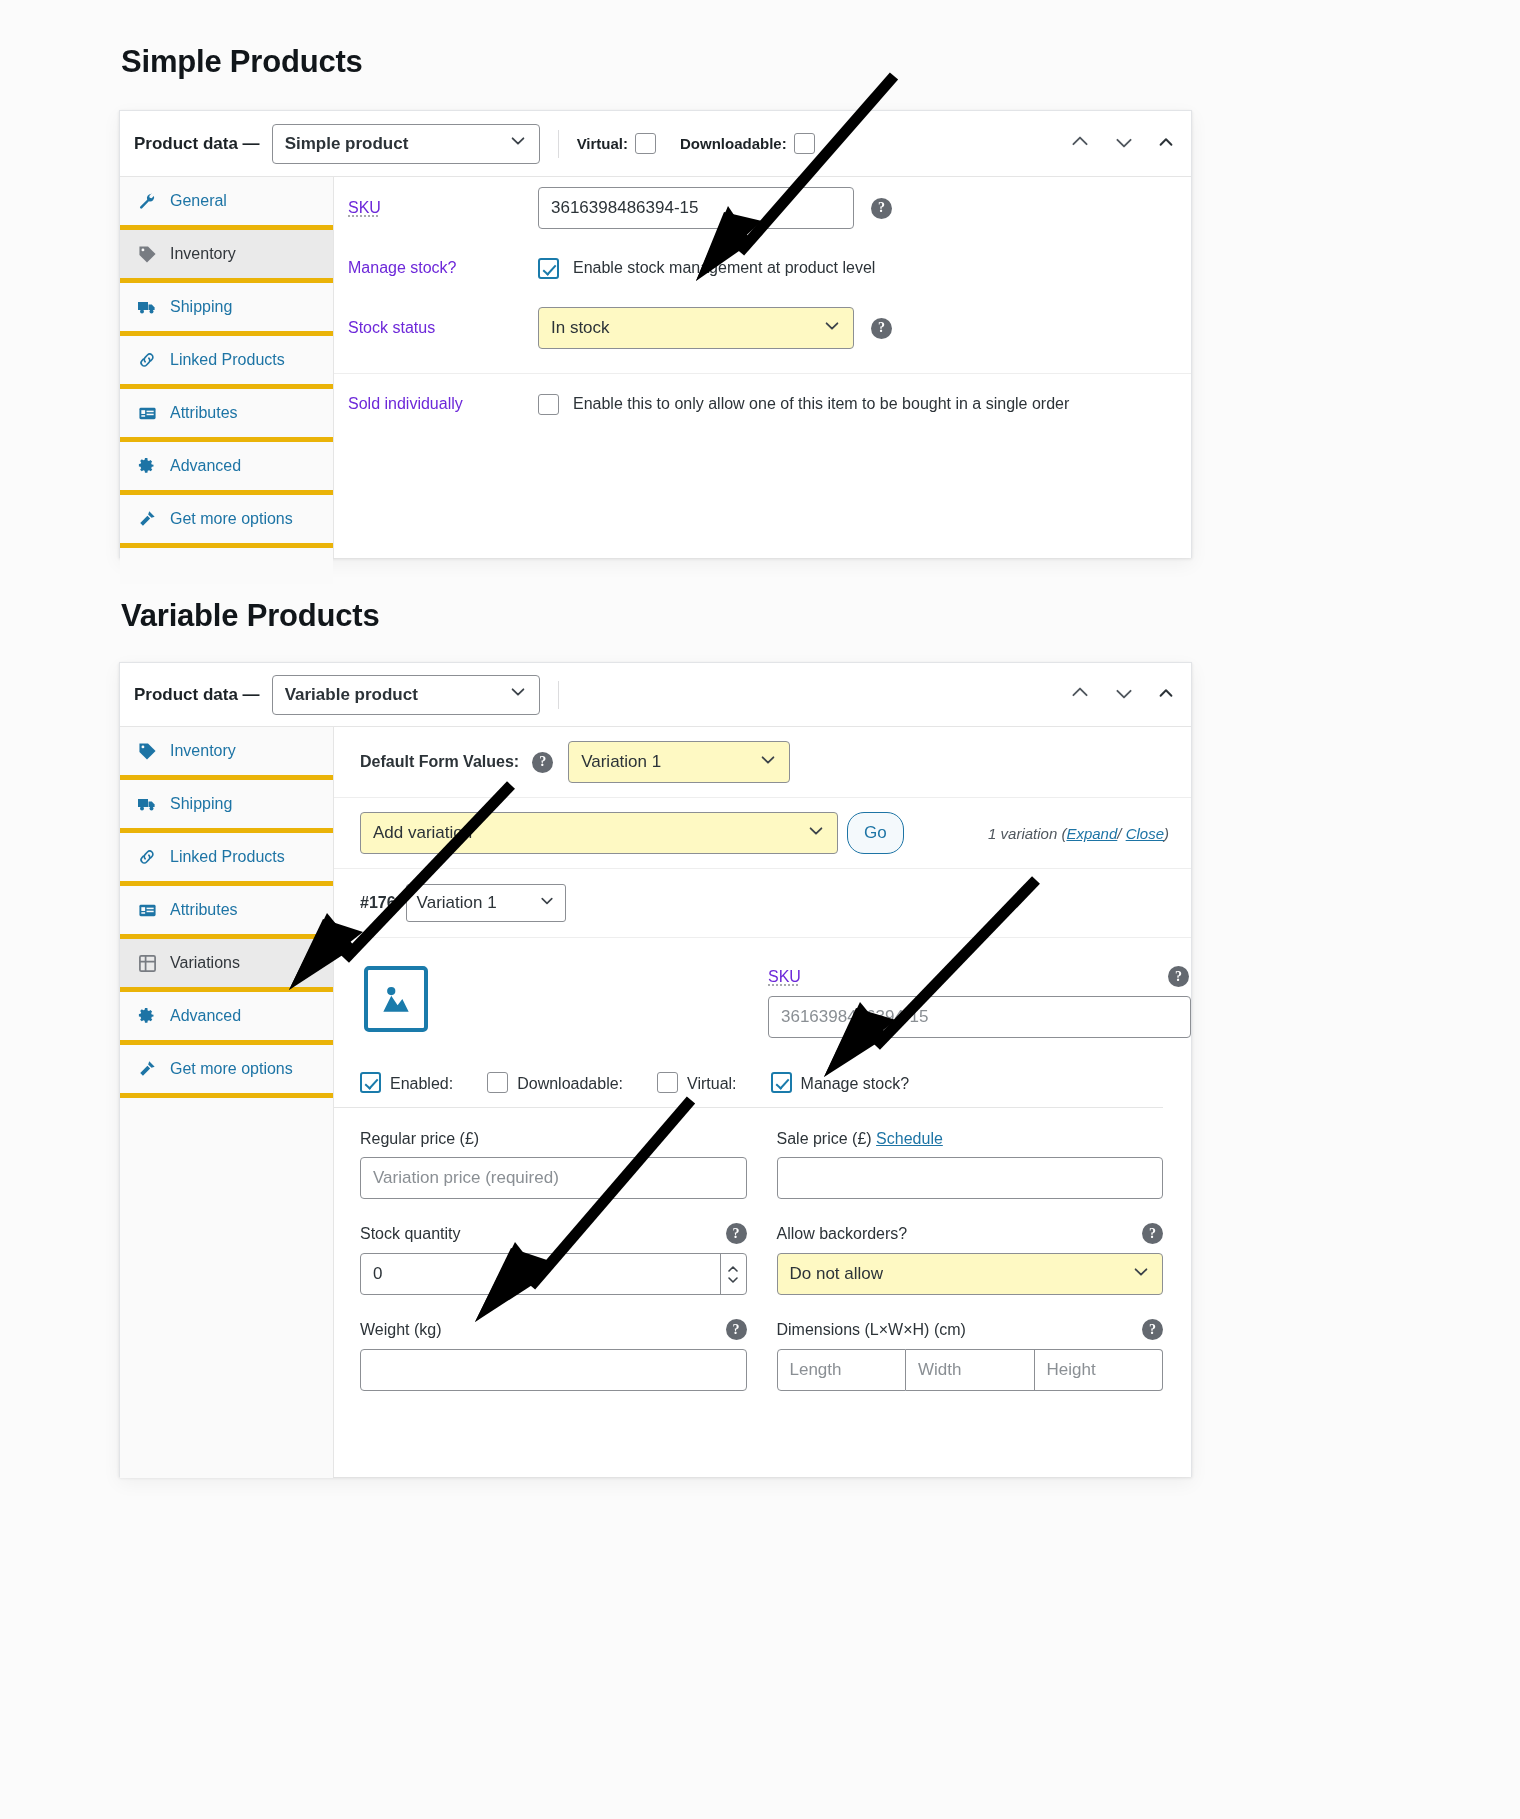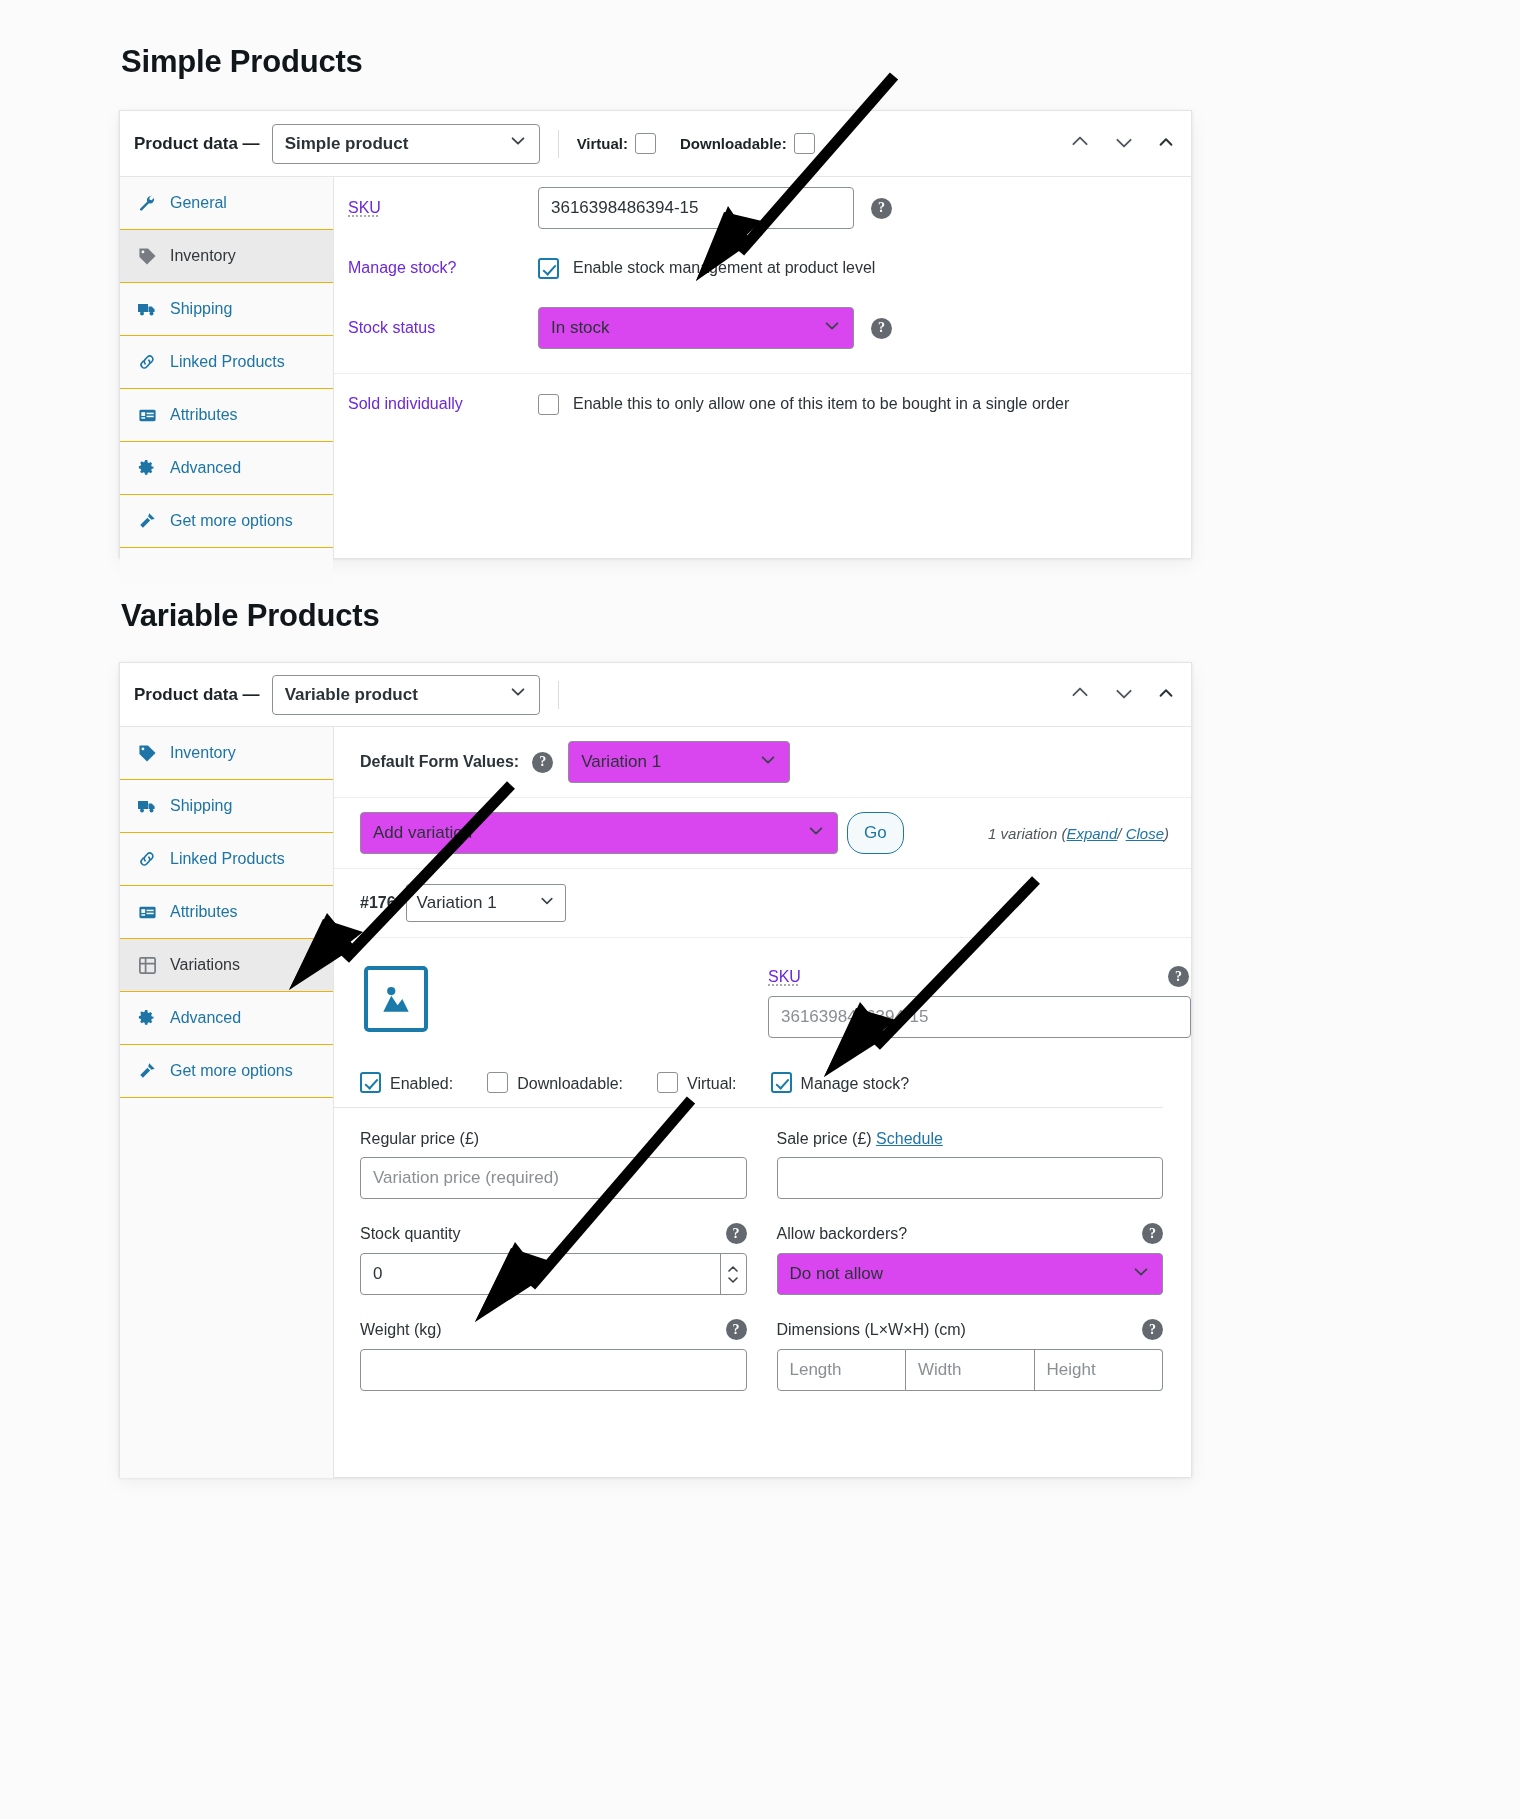--- a/index.html
+++ b/index.html
@@ -114,21 +114,21 @@
     width: 214px;
     flex: 0 0 214px;
     background: #fafafa;
     border-right: 1px solid #e5e5e5;
   }
   .tab {
     display: flex;
     align-items: center;
     height: 53px;
     padding: 0 14px 0 16px;
-    border-bottom: 1px solid #eab308;
+    border-bottom: 5px solid #eab308;
     font-size: 16px;
     color: #1d74a5;
     cursor: pointer;
   }
   .tab.active {
     background: #eaeaea;
     color: #32373c;
   }
   .tab .ticon {
     width: 22px;
@@ -177,21 +177,21 @@
     display: flex;
     align-items: center;
     padding: 0 12px;
   }
   .txtinput.ph { color: #8a8f94; }
 
   .selectbox {
     height: 42px;
     border: 1px solid #8c8f94;
     border-radius: 4px;
-    background: #d946ef;
+    background: #fef9c3;
     font-size: 17px;
     color: #2c3338;
     display: flex;
     align-items: center;
     justify-content: space-between;
     padding: 0 12px;
   }
 
   .help {
     width: 21px; height: 21px;

